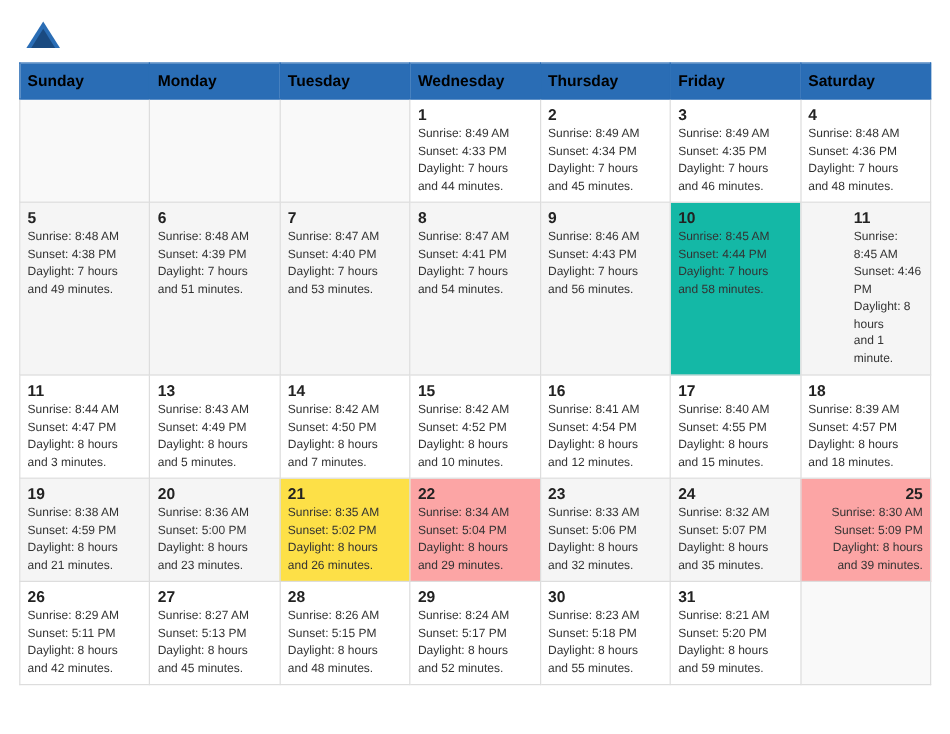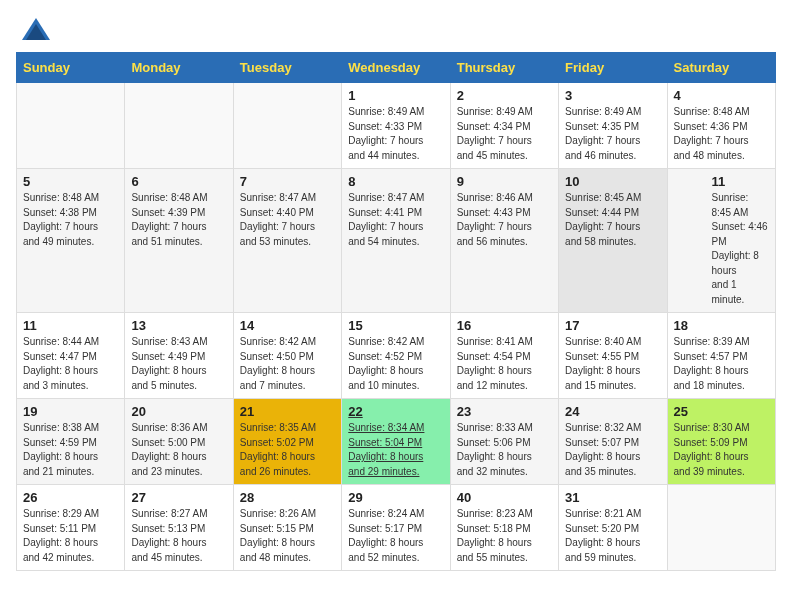--- a/index.html
+++ b/index.html
@@ -47,21 +47,21 @@
       font-size: 14px;
       color: #444;
     }
     .calendar {
       width: 100%;
       border-collapse: collapse;
       border: 1px solid #ccc;
     }
     .calendar th {
       background: #2a6db5;
-      color: #fde047;
+      color: #000000;
       font-size: 13px;
       font-weight: bold;
       padding: 7px 6px;
       text-align: left;
       border: 1px solid #2a6db5;
     }
     .calendar td {
       vertical-align: top;
       width: 14.28%;
       min-height: 80px;
@@ -164,21 +164,21 @@
           <div class="day-info">Sunrise: 8:47 AM<br>Sunset: 4:40 PM<br>Daylight: 7 hours<br>and 53 minutes.</div>
         </td>
         <td style="background: rgb(245, 245, 245);">
           <span class="day-num">8</span>
           <div class="day-info">Sunrise: 8:47 AM<br>Sunset: 4:41 PM<br>Daylight: 7 hours<br>and 54 minutes.</div>
         </td>
         <td style="background: rgb(245, 245, 245);">
           <span class="day-num">9</span>
           <div class="day-info">Sunrise: 8:46 AM<br>Sunset: 4:43 PM<br>Daylight: 7 hours<br>and 56 minutes.</div>
         </td>
-        <td style="background: #e5e5e5;">
+        <td style="background: #14b8a6;">
           <span class="day-num">10</span>
           <div class="day-info">Sunrise: 8:45 AM<br>Sunset: 4:44 PM<br>Daylight: 7 hours<br>and 58 minutes.</div>
         </td>
         <td style="background: rgb(245, 245, 245); padding-left: 44px;">
           <span class="day-num">11</span>
           <div class="day-info">Sunrise: 8:45 AM<br>Sunset: 4:46 PM<br>Daylight: 8 hours<br>and 1 minute.</div>
         </td>
       </tr>
       <tr>
         <td style="background: rgb(255, 255, 255);">
@@ -212,37 +212,37 @@
       </tr>
       <tr>
         <td style="background: rgb(245, 245, 245);">
           <span class="day-num">19</span>
           <div class="day-info">Sunrise: 8:38 AM<br>Sunset: 4:59 PM<br>Daylight: 8 hours<br>and 21 minutes.</div>
         </td>
         <td style="background: rgb(245, 245, 245);">
           <span class="day-num">20</span>
           <div class="day-info">Sunrise: 8:36 AM<br>Sunset: 5:00 PM<br>Daylight: 8 hours<br>and 23 minutes.</div>
         </td>
-        <td style="background: #eab308;">
+        <td style="background: #fde047;">
           <span class="day-num">21</span>
           <div class="day-info">Sunrise: 8:35 AM<br>Sunset: 5:02 PM<br>Daylight: 8 hours<br>and 26 minutes.</div>
         </td>
-        <td style="background: #86efac; text-decoration: underline;">
+        <td style="background: #fca5a5;">
           <span class="day-num">22</span>
           <div class="day-info">Sunrise: 8:34 AM<br>Sunset: 5:04 PM<br>Daylight: 8 hours<br>and 29 minutes.</div>
         </td>
         <td style="background: rgb(245, 245, 245);">
           <span class="day-num">23</span>
           <div class="day-info">Sunrise: 8:33 AM<br>Sunset: 5:06 PM<br>Daylight: 8 hours<br>and 32 minutes.</div>
         </td>
         <td style="background: rgb(245, 245, 245);">
           <span class="day-num">24</span>
           <div class="day-info">Sunrise: 8:32 AM<br>Sunset: 5:07 PM<br>Daylight: 8 hours<br>and 35 minutes.</div>
         </td>
-        <td style="background: #bef264;">
+        <td style="background: #fca5a5; text-align: right;">
           <span class="day-num">25</span>
           <div class="day-info">Sunrise: 8:30 AM<br>Sunset: 5:09 PM<br>Daylight: 8 hours<br>and 39 minutes.</div>
         </td>
       </tr>
       <tr>
         <td style="background: rgb(255, 255, 255); border-radius: 25px;">
           <span class="day-num">26</span>
           <div class="day-info">Sunrise: 8:29 AM<br>Sunset: 5:11 PM<br>Daylight: 8 hours<br>and 42 minutes.</div>
         </td>
         <td style="background: rgb(255, 255, 255);">
@@ -251,21 +251,21 @@
         </td>
         <td style="background: rgb(255, 255, 255);">
           <span class="day-num">28</span>
           <div class="day-info">Sunrise: 8:26 AM<br>Sunset: 5:15 PM<br>Daylight: 8 hours<br>and 48 minutes.</div>
         </td>
         <td style="background: rgb(255, 255, 255);">
           <span class="day-num">29</span>
           <div class="day-info">Sunrise: 8:24 AM<br>Sunset: 5:17 PM<br>Daylight: 8 hours<br>and 52 minutes.</div>
         </td>
         <td style="background: rgb(255, 255, 255);">
-          <span class="day-num">40</span>
+          <span class="day-num">30</span>
           <div class="day-info">Sunrise: 8:23 AM<br>Sunset: 5:18 PM<br>Daylight: 8 hours<br>and 55 minutes.</div>
         </td>
         <td style="background: rgb(255, 255, 255);">
           <span class="day-num">31</span>
           <div class="day-info">Sunrise: 8:21 AM<br>Sunset: 5:20 PM<br>Daylight: 8 hours<br>and 59 minutes.</div>
         </td>
         <td class="empty-cell"></td>
       </tr>
     </tbody>
 </table>

